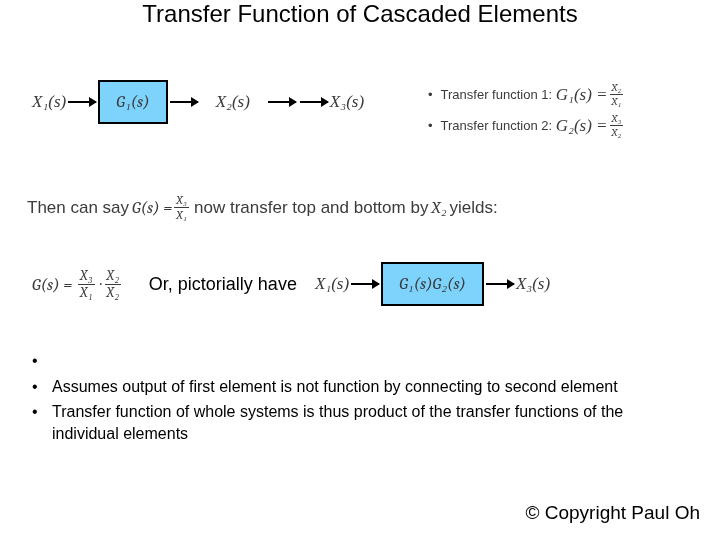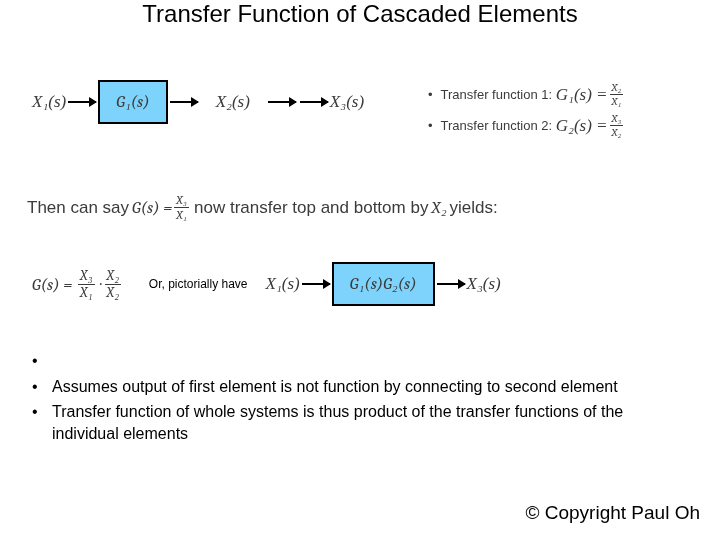--- a/index.html
+++ b/index.html
@@ -103,21 +103,21 @@
     font-family: Cambria, Georgia, serif;
     font-style: italic;
     font-size: 17px;
     color: #3b3b3b;
     display: flex;
     align-items: center;
   }
   .gs-eq .frac .num, .gs-eq .frac .den { font-size: 14px; }
   .or-text {
     font-family: Arial;
-    font-size: 12px;
+    font-size: 18px;
     margin: 0 18px 0 22px;
   }
   .diagram2 {
     display: flex;
     align-items: center;
   }
   .bullets {
     position: absolute;
     top: 350px;
     left: 32px;

